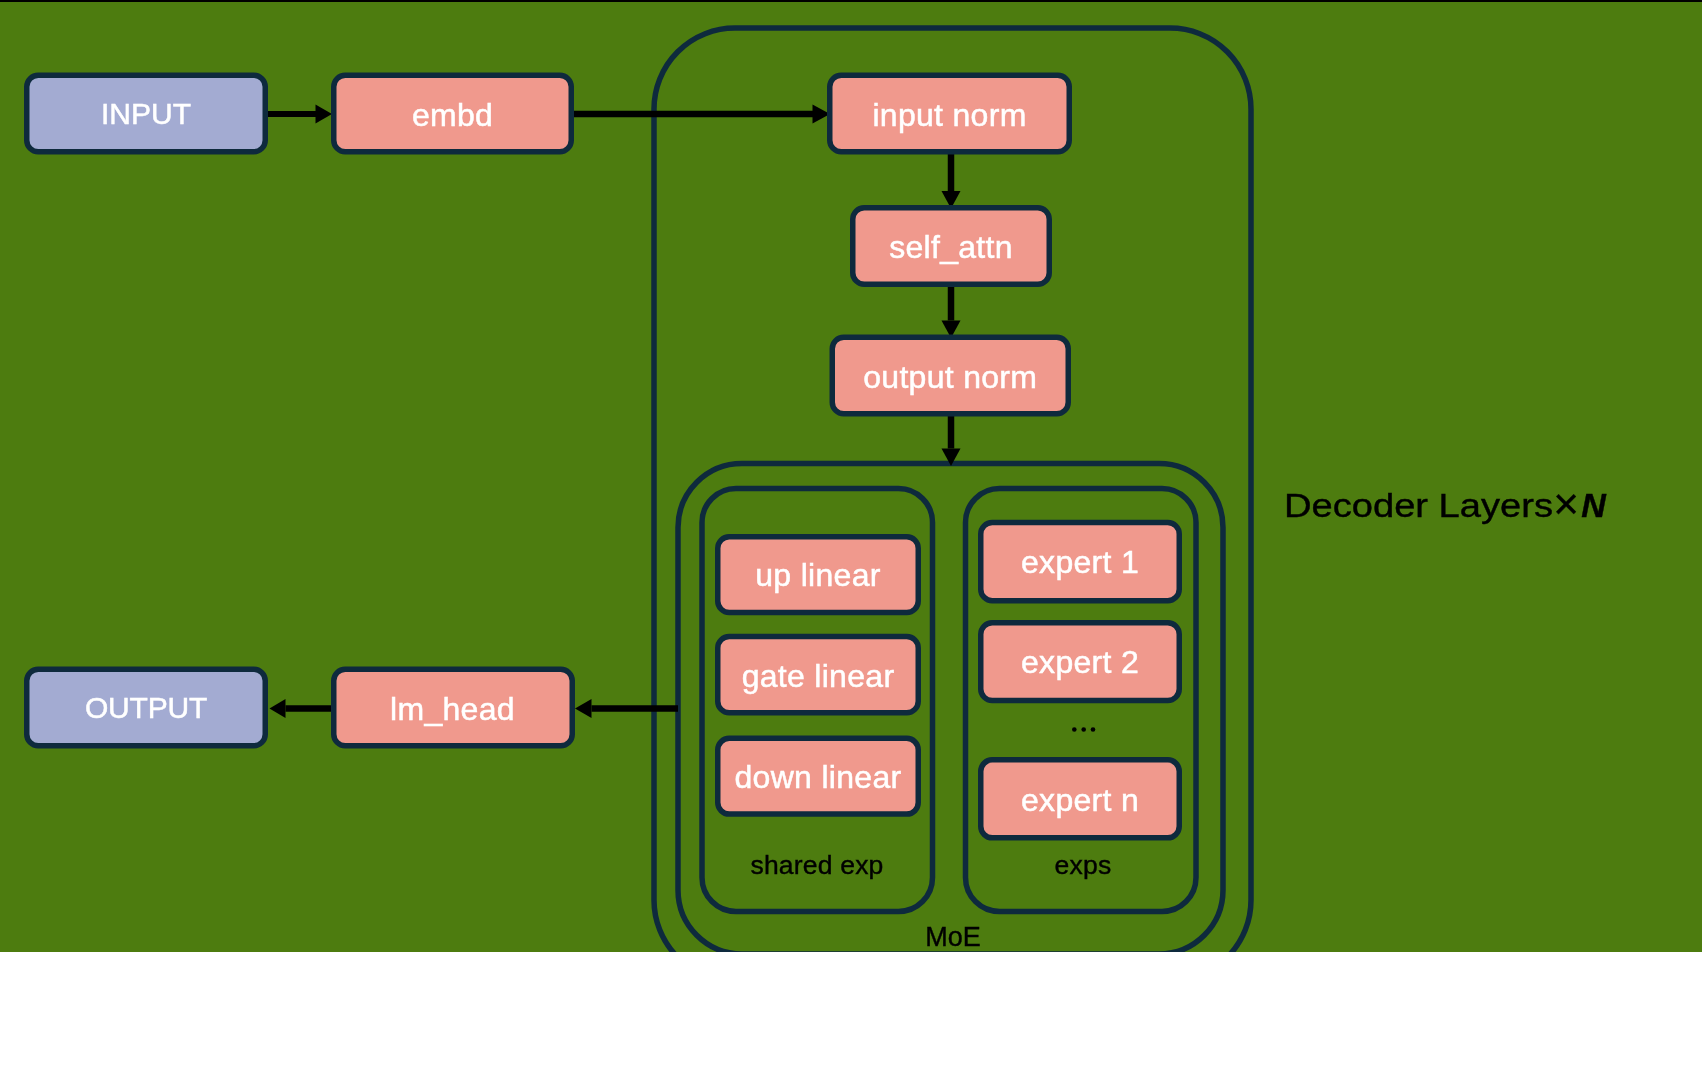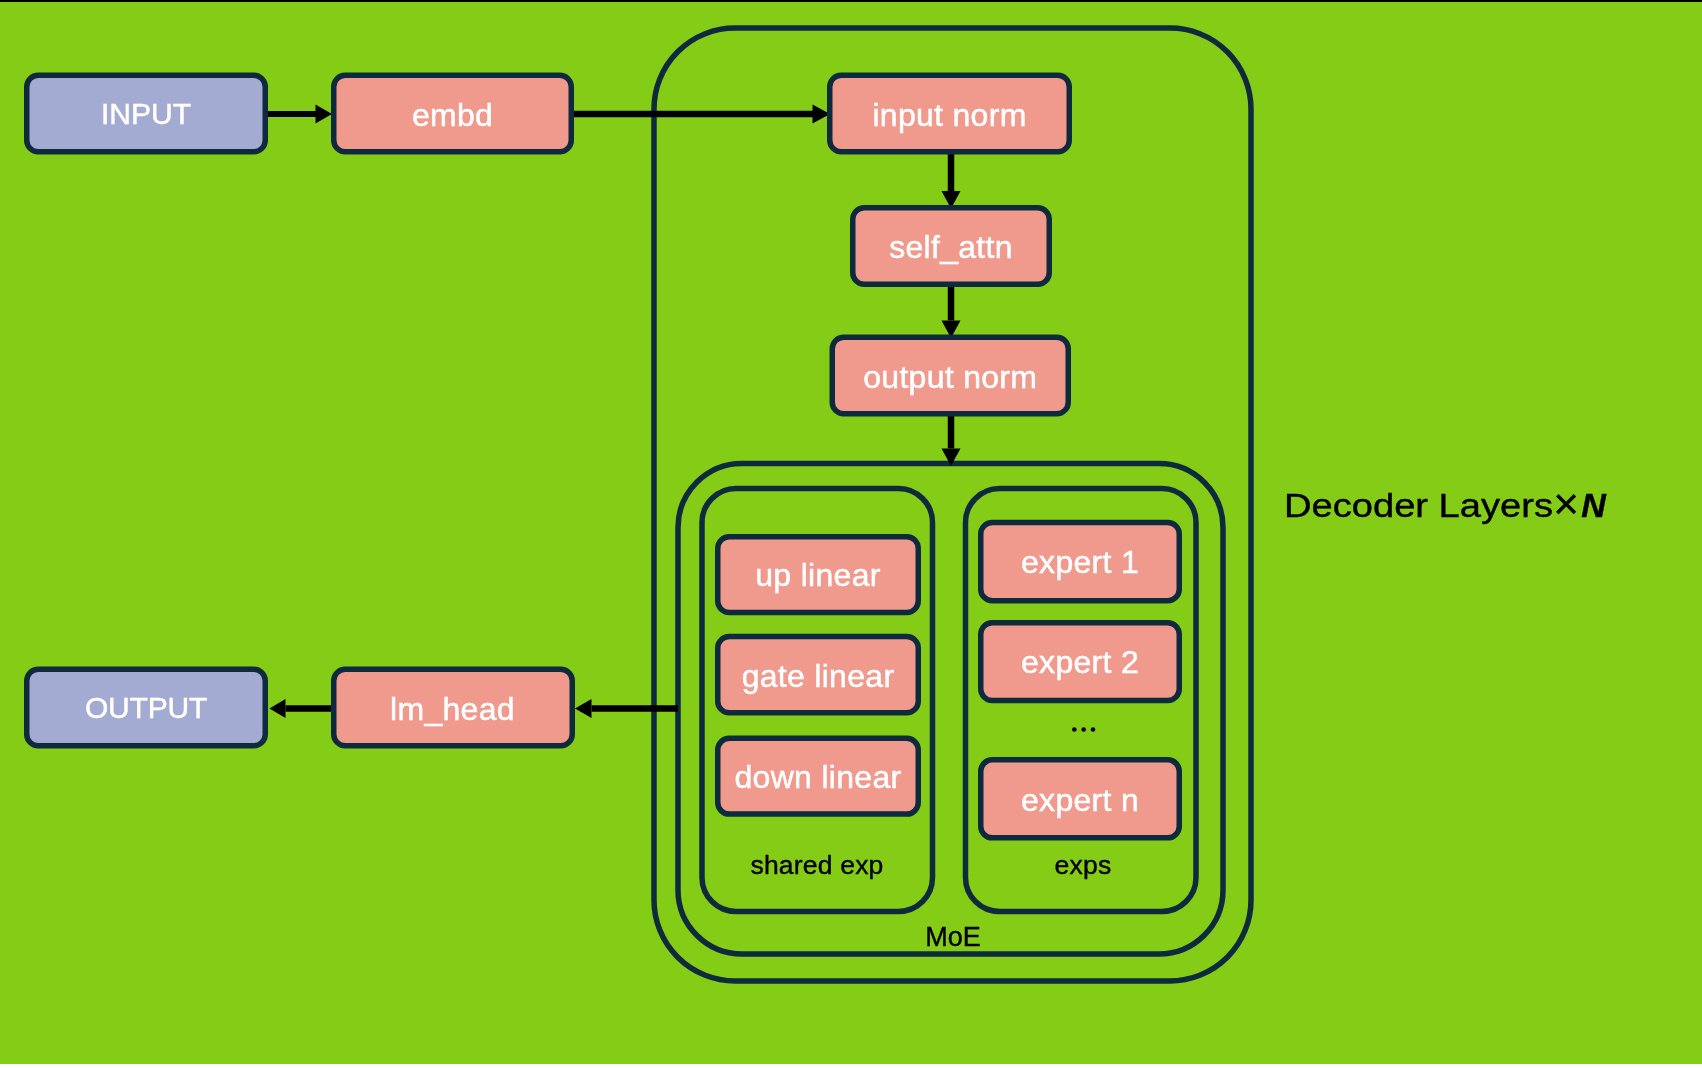--- a/index.html
+++ b/index.html
@@ -1,16 +1,16 @@
 <!DOCTYPE html>
 <html><head>
 <meta charset="utf-8">
 <style>
   html,body{margin:0;padding:0;background:#fff;}
-  .page{position:relative;width:1702px;height:1064px;background:#84cc16;overflow:hidden;}
+  .page{position:relative;width:1702px;height:952px;background:#4d7c0f;overflow:hidden;}
   svg{position:absolute;left:0;top:0;}
   text{font-family:"Liberation Sans",sans-serif;}
 </style>
 </head>
 <body>
 <div class="page">
 <svg width="1702" height="1068" viewBox="0 0 1702 1068">
   <rect x="0" y="0" width="1702" height="2" fill="#000"></rect>
 
   <rect x="654" y="28" width="597" height="953" rx="81" ry="81" fill="none" stroke="#0E2A3D" stroke-width="5.5"></rect>

